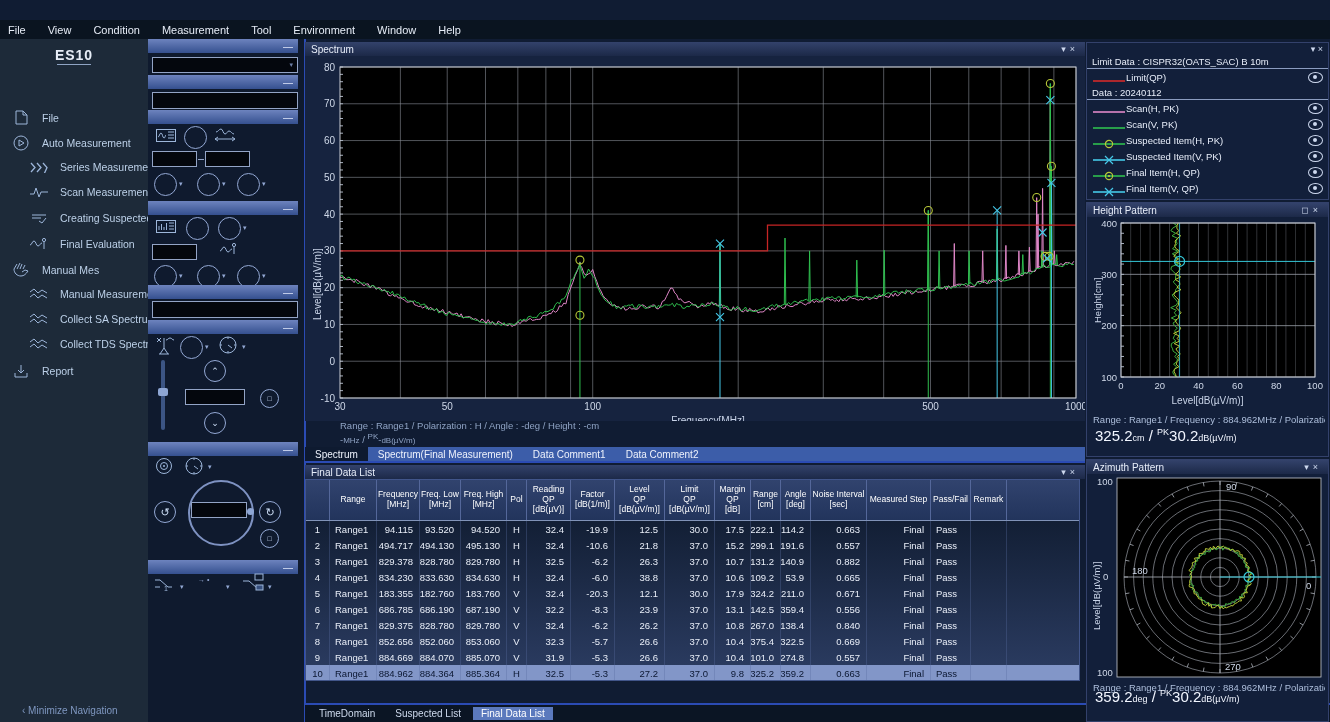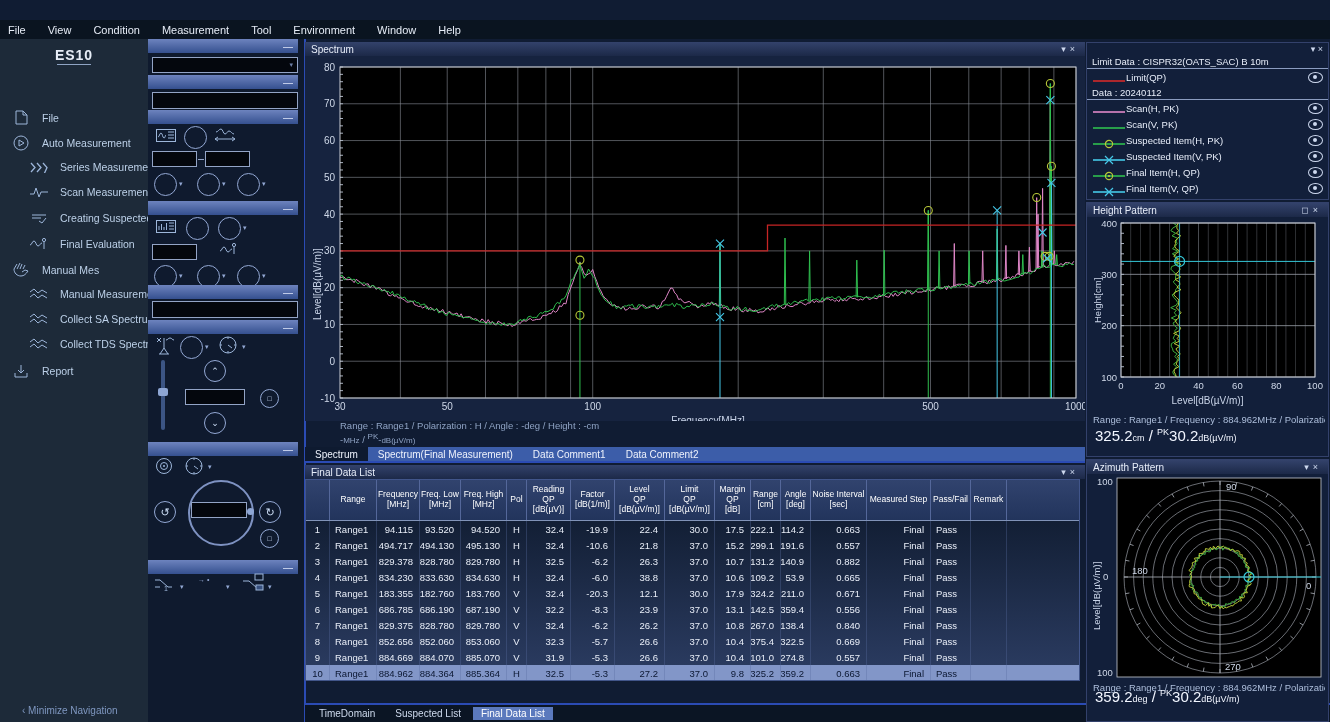--- a/index.html
+++ b/index.html
@@ -572,21 +572,21 @@
       </div>
       <div class="tr">
         <div class="td ctr" style="width:24px">1</div>
         <div class="td lft" style="width:47px">Range1</div>
         <div class="td num" style="width:43px">94.115</div>
         <div class="td num" style="width:41px">93.520</div>
         <div class="td num" style="width:46px">94.520</div>
         <div class="td ctr" style="width:20px">H</div>
         <div class="td num" style="width:44px">32.4</div>
         <div class="td num" style="width:44px">-19.9</div>
-        <div class="td num" style="width:50px">22.4</div>
+        <div class="td num" style="width:50px">12.5</div>
         <div class="td num" style="width:50px">30.0</div>
         <div class="td num" style="width:36px">17.5</div>
         <div class="td num" style="width:30px">222.1</div>
         <div class="td num" style="width:30px">114.2</div>
         <div class="td num" style="width:56px">0.663</div>
         <div class="td num" style="width:64px">Final</div>
         <div class="td lft" style="width:40px">Pass</div>
         <div class="td lft" style="width:36px"></div>
         <div class="td" style="width:71px;border-right:none"></div>
       </div>

